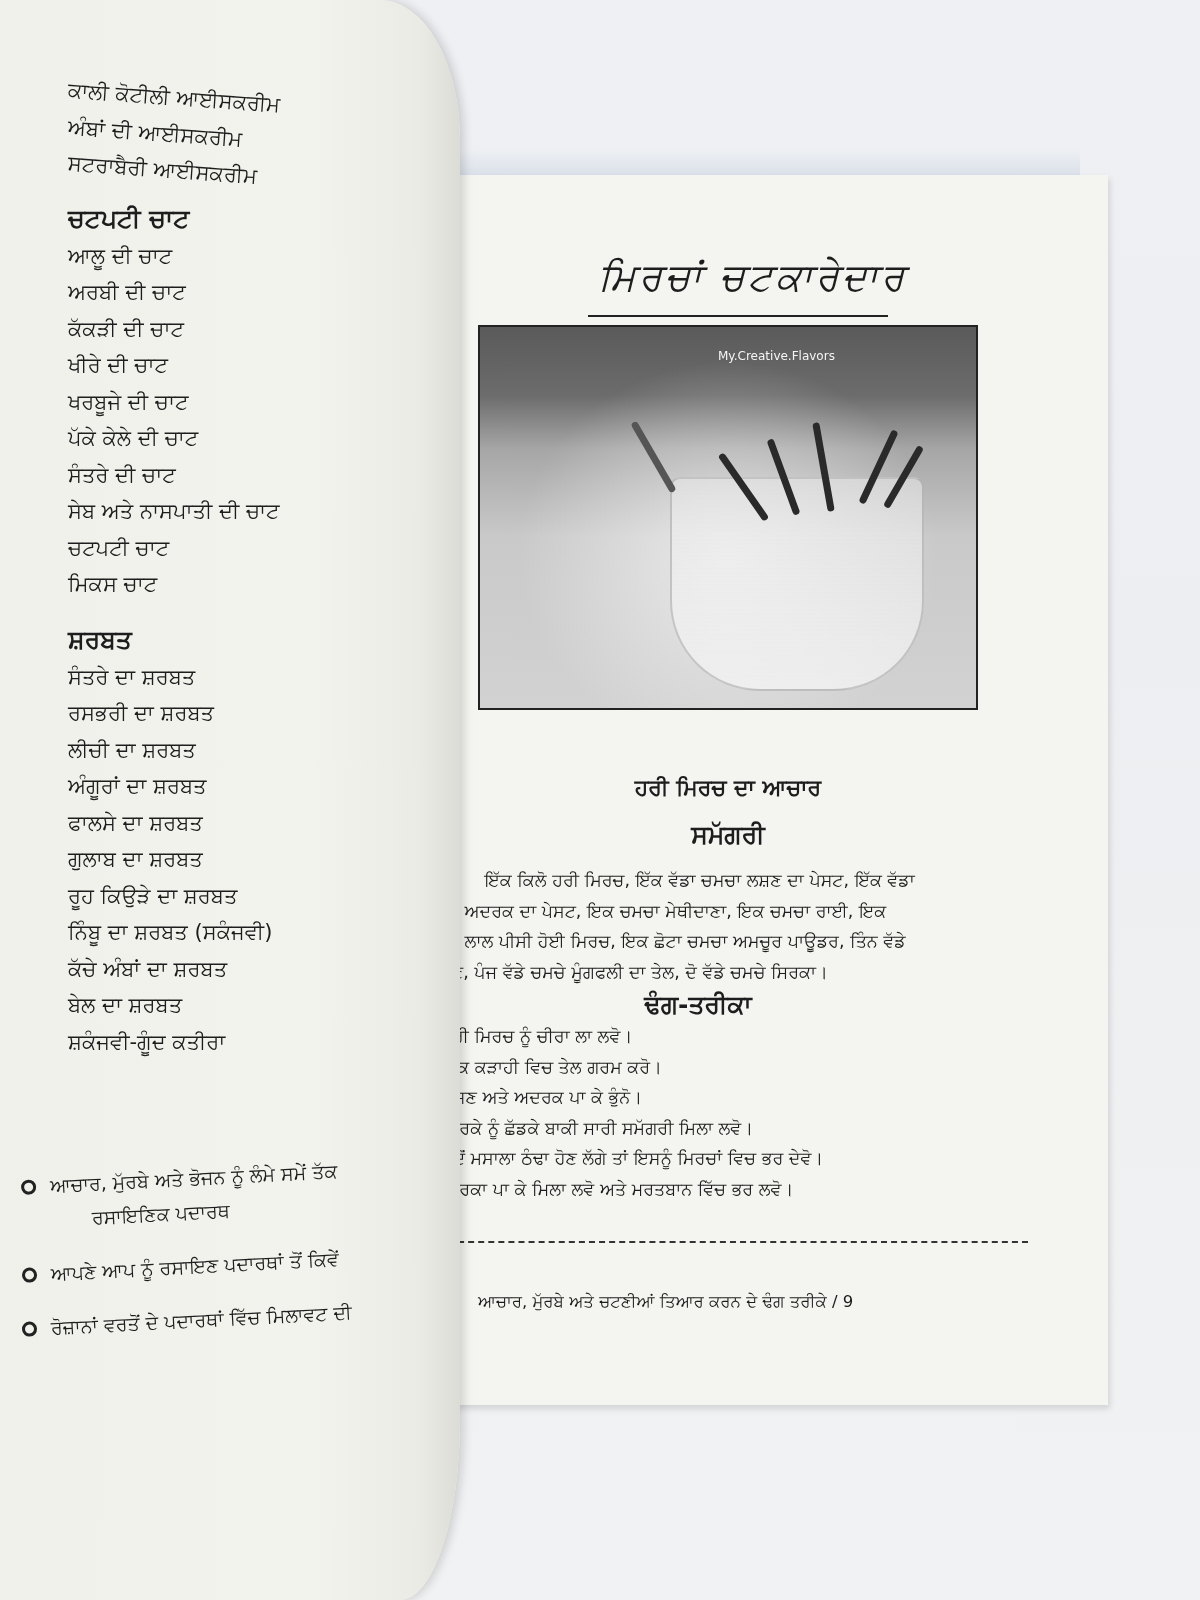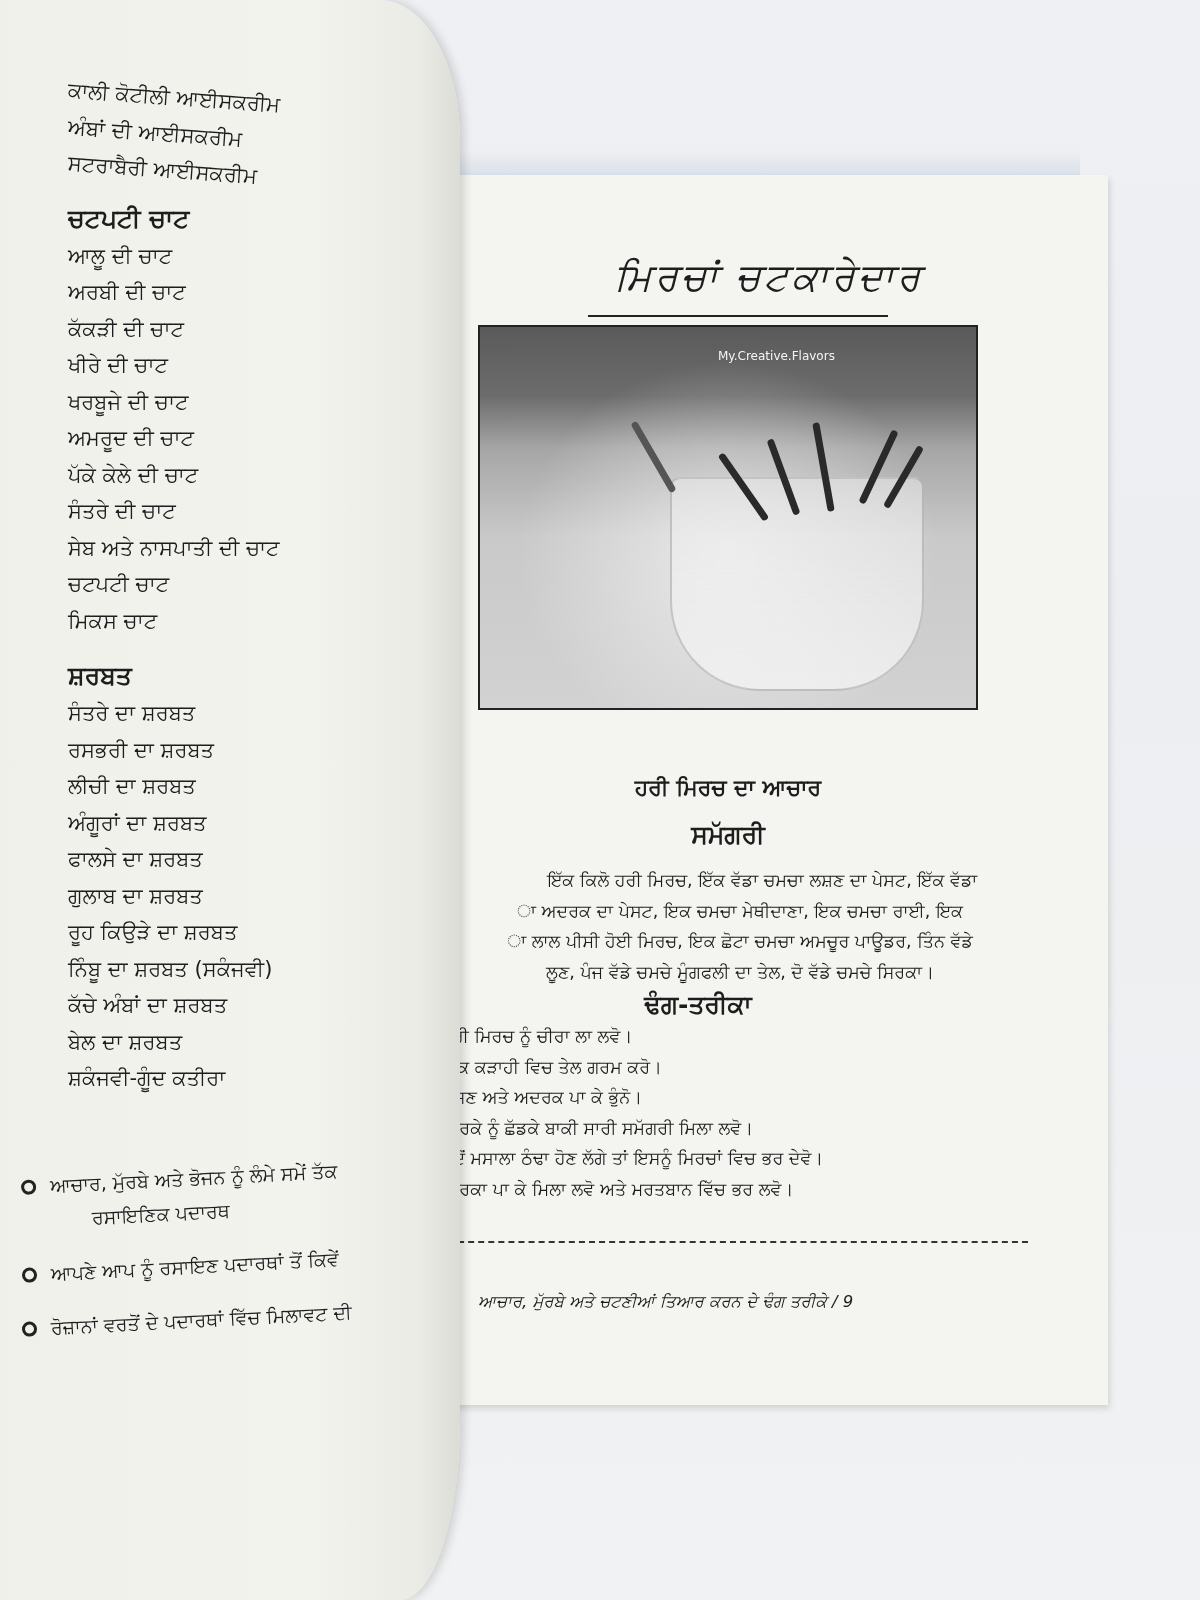--- a/index.html
+++ b/index.html
@@ -33,21 +33,21 @@
   .lst.tilt li:nth-child(1){ transform:rotate(4deg); transform-origin:left; }
   .lst.tilt li:nth-child(2){ transform:rotate(4deg); transform-origin:left; }
   .lst.tilt li:nth-child(3){ transform:rotate(4deg); transform-origin:left; }
   .sec-head { font-size:25px; font-weight:bold; margin:22px 0 4px; }
   .bullets { position:absolute; left:62px; top:1170px; width:420px; }
   .bullet { display:flex; align-items:flex-start; font-size:19px; line-height:34px; white-space:nowrap; transform:rotate(-3deg); transform-origin:left; margin-bottom:20px; }
   .bullet-icon { width:15px; height:15px; border:3px solid #222; border-radius:50%; margin:10px 14px 0 0; flex:none; box-sizing:border-box; }
   .bullet .cont { display:block; padding-left:40px; }
 
   .page-title {
-    position:absolute; left:166px; top:80px; font-size:38px; font-style:italic;
+    position:absolute; left:150px; top:80px; font-size:38px; font-style:italic;
     letter-spacing:3px;
   }
   .title-rule { position:absolute; left:140px; top:140px; width:300px; height:2px; background:#222; }
   .photo {
     position:absolute; left:30px; top:150px; width:500px; height:385px;
     border:2px solid #222; box-sizing:border-box; overflow:hidden;
     background:
       radial-gradient(ellipse at 50% 60%, rgba(255,255,255,.6) 0%, rgba(255,255,255,0) 60%),
       linear-gradient(180deg,#5a5a5a 0%,#6c6c6c 18%,#a6a6a6 32%,#c9c9c9 55%,#d2d2d2 100%);
   }
@@ -58,26 +58,26 @@
     border:2px solid rgba(120,120,120,.35);
   }
   .chili { position:absolute; width:7px; height:80px; background:#2a2a2a; border-radius:4px; }
   .watermark {
     position:absolute; left:210px; top:22px; font-size:12px; color:#f5f5f5;
     font-family:"DejaVu Sans", sans-serif;
     margin-left:28px;
   }
   .recipe-title { position:absolute; left:0; width:560px; top:560px; text-align:center; font-size:22px; font-weight:bold;margin-top:40px; }
   .sub-head { position:absolute; left:0; width:560px; text-align:center; font-size:25px; font-weight:bold; }
-  .para { position:absolute; left:-8px; top:690px; width:600px; font-size:17.5px; line-height:30.5px;text-align:center; }
+  .para { position:absolute; left:-8px; top:690px; width:600px; font-size:17.5px; line-height:30.5px; }
   .para div { white-space:nowrap; }
   .steps { position:absolute; left:-6px; top:846px; width:600px; font-size:17.5px; line-height:30.5px; margin:0; padding:0; list-style:none;}
   .steps li { white-space:nowrap; }
   .dash-rule { position:absolute; left:0px; top:1066px; width:580px; border-top:2px dashed #333; }
-  .footer { position:absolute; left:30px; top:1117px; font-size:16.5px; font-style:italic; }
+  .footer { position:absolute; left:30px; top:1117px; font-size:16.5px; }
 </style>
 </head>
 <body>
 
 <div class="backdrop-shadow"></div>
 
 <div class="right-page">
   <div class="page-title">ਮਿਰਚਾਂ ਚਟਕਾਰੇਦਾਰ</div>
   <div class="title-rule"></div>
 
@@ -125,21 +125,20 @@
       <li>ਸਟਰਾਬੈਰੀ ਆਈਸਕਰੀਮ</li>
     </ul>
 
     <div class="sec-head">ਚਟਪਟੀ ਚਾਟ</div>
     <ul class="lst">
       <li>ਆਲੂ ਦੀ ਚਾਟ</li>
       <li>ਅਰਬੀ ਦੀ ਚਾਟ</li>
       <li>ਕੱਕੜੀ ਦੀ ਚਾਟ</li>
       <li>ਖੀਰੇ ਦੀ ਚਾਟ</li>
       <li>ਖਰਬੂਜੇ ਦੀ ਚਾਟ</li>
-      <li>ਅਮਰੂਦ ਦੀ ਚਾਟ</li>
       <li>ਪੱਕੇ ਕੇਲੇ ਦੀ ਚਾਟ</li>
       <li>ਸੰਤਰੇ ਦੀ ਚਾਟ</li>
       <li>ਸੇਬ ਅਤੇ ਨਾਸਪਾਤੀ ਦੀ ਚਾਟ</li>
       <li>ਚਟਪਟੀ ਚਾਟ</li>
       <li>ਮਿਕਸ ਚਾਟ</li>
     </ul>
 
     <div class="sec-head">ਸ਼ਰਬਤ</div>
     <ul class="lst">
       <li>ਸੰਤਰੇ ਦਾ ਸ਼ਰਬਤ</li>

